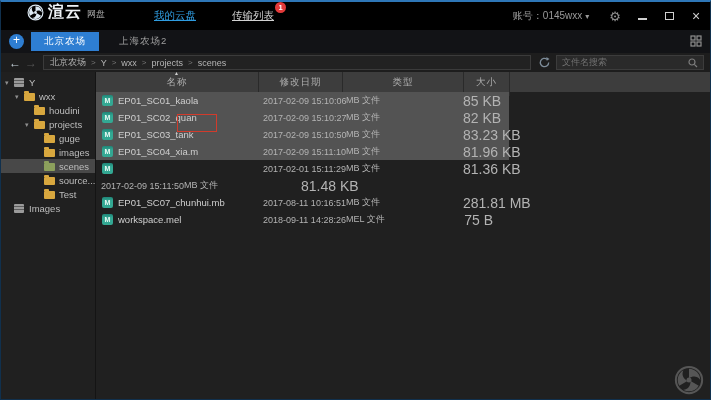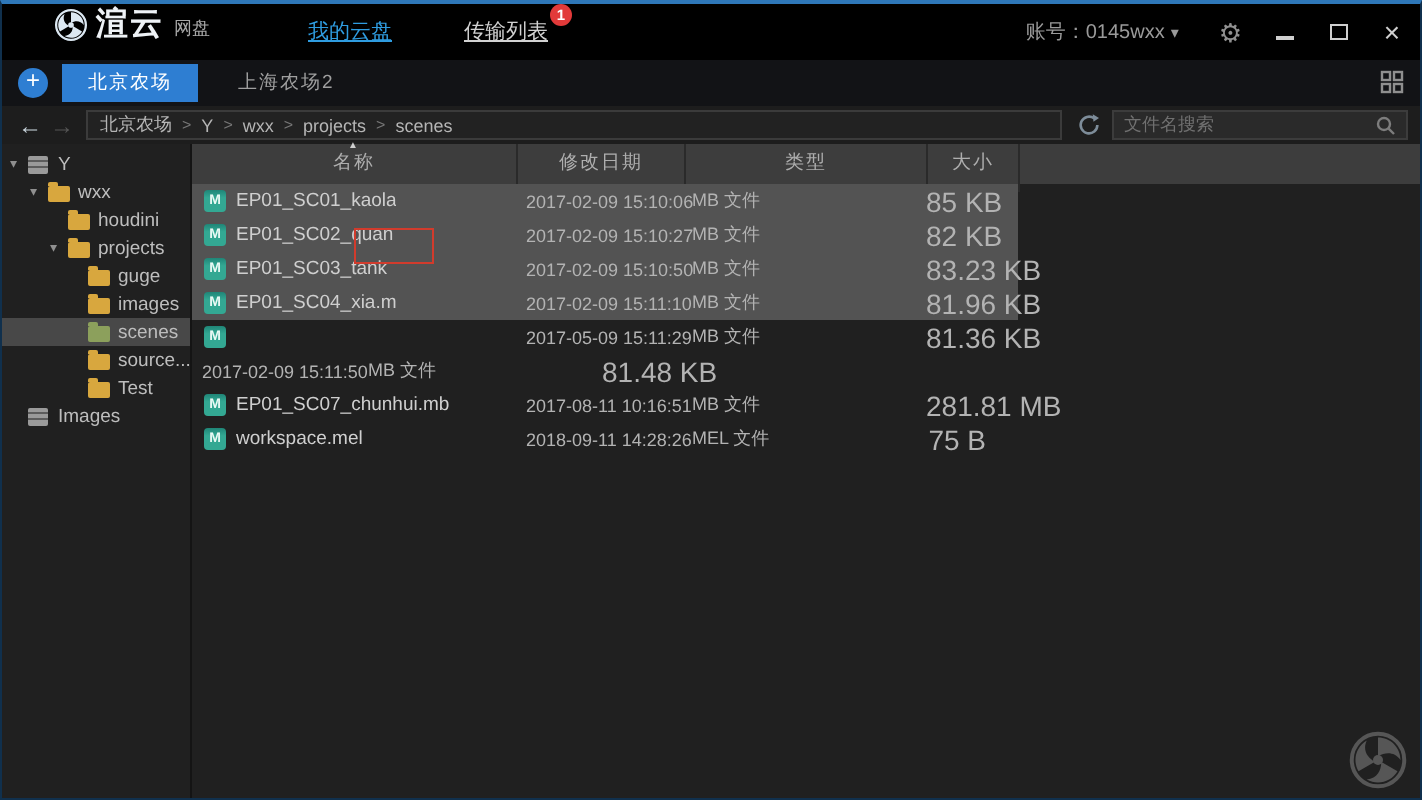--- a/index.html
+++ b/index.html
@@ -308,21 +308,21 @@
         </span>
         <span class="cell-date">2017-02-09 15:11:10</span>
         <span class="cell-type">MB 文件</span>
         <span class="cell-size">81.96 KB</span>
       </div>
 
       <div class="frow">
         <span class="cell-name">
           <span class="file-icon">M</span>
         </span>
-        <span class="cell-date">2017-05-09 15:11:29</span>
+        <span class="cell-date">2017-02-01 15:11:29</span>
         <span class="cell-type">MB 文件</span>
         <span class="cell-size">81.36 KB</span>
       </div>
 
       <div class="frow">
         <span class="cell-date">2017-02-09 15:11:50</span>
         <span class="cell-type">MB 文件</span>
         <span class="cell-size">81.48 KB</span>
       </div>
 

